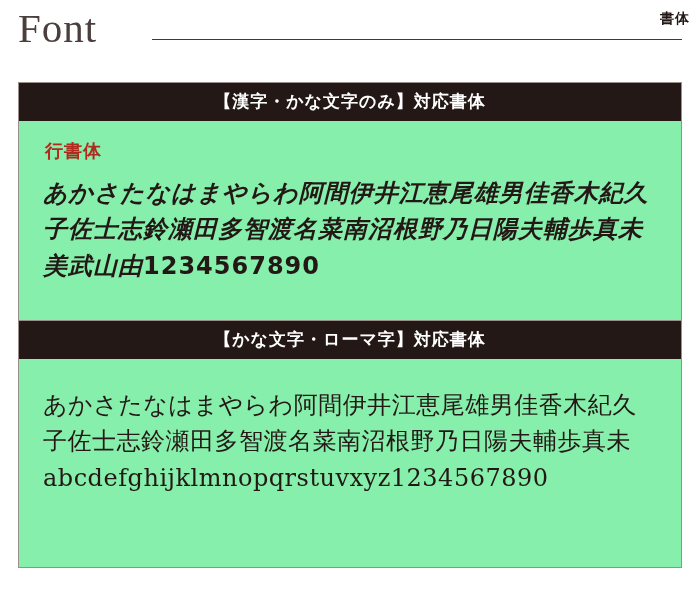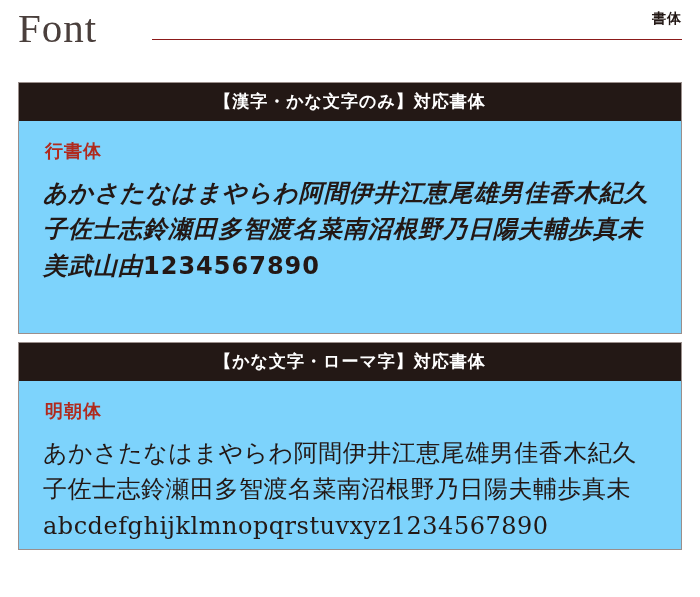--- a/index.html
+++ b/index.html
@@ -43,39 +43,39 @@
   .header-rule {
     position: absolute;
     left: 152px;
     right: 18px;
     top: 39px;
     height: 1px;
     background: #8b1a1a;
   }
   .header-sub {
     position: absolute;
-    right: 18px;
+    right: 10px;
     top: 10px;
     font-size: 14px;
     font-weight: 700;
     color: #231815;
     letter-spacing: 1px;
   }
 
   
   .panel {
     position: absolute;
     left: 18px;
     right: 18px;
     border: 1px solid #9b8f8c;
     box-sizing: border-box;
-    background: #7dd3fc;
+    background: #86efac;
   }
   #panel-kanji { top: 82px; height: 252px; }
-  #panel-kana  { top: 342px; height: 208px; }
+  #panel-kana  { top: 320px; height: 248px; }
 
   .panel-head {
     background: #231815;
     color: #ffffff;
     text-align: center;
     font-size: 17px;
     font-weight: 700;
     letter-spacing: 1px;
     padding: 7px 0 8px;
     font-family: "DejaVu Sans", "Liberation Sans", sans-serif;
@@ -144,21 +144,20 @@
         <span class="sample-line">あかさたなはまやらわ阿間伊井江恵尾雄男佳香木紀久</span>
         <span class="sample-line">子佐士志鈴瀬田多智渡名菜南沼根野乃日陽夫輔歩真未</span>
         <span class="sample-line"><span>美武山由</span><span class="digits">1234567890</span></span>
       </div>
     </div>
   </div>
 
   <div class="panel" id="panel-kana">
     <div class="panel-head">【かな文字・ローマ字】対応書体</div>
     <div class="panel-body">
-      <div class="style-name">明朝体</div>
       <div class="sample mincho">
         <span class="sample-line">あかさたなはまやらわ阿間伊井江恵尾雄男佳香木紀久</span>
         <span class="sample-line">子佐士志鈴瀬田多智渡名菜南沼根野乃日陽夫輔歩真未</span>
         <span class="sample-line"><span class="latin">abcdefghijklmnopqrstuvxyz</span><span class="latin">1234567890</span></span>
       </div>
     </div>
   </div>
 
 </div>
 

